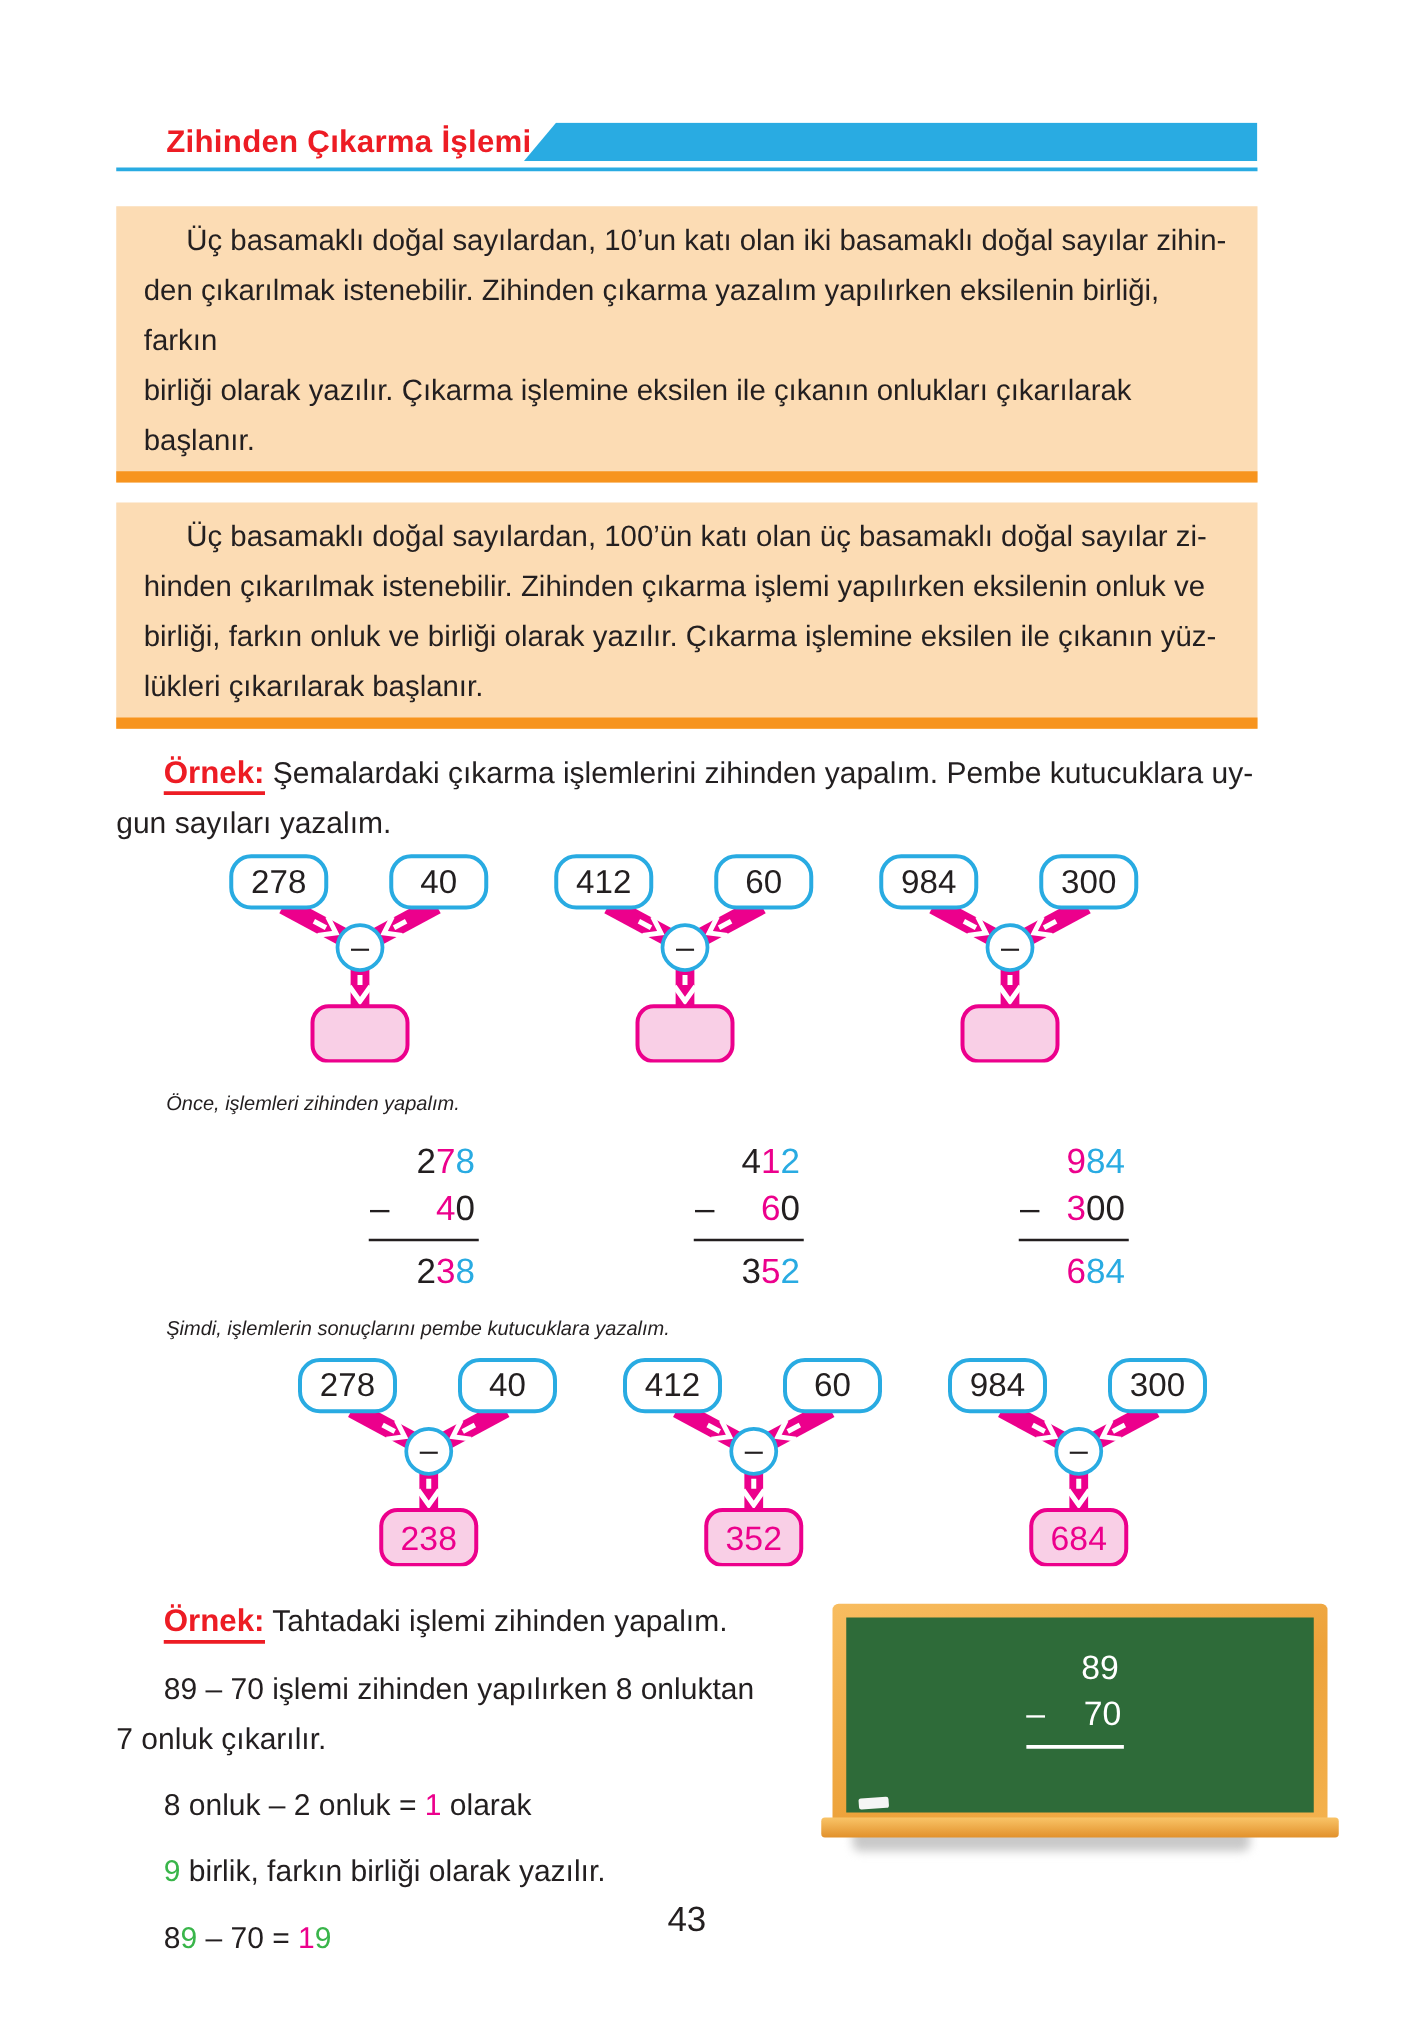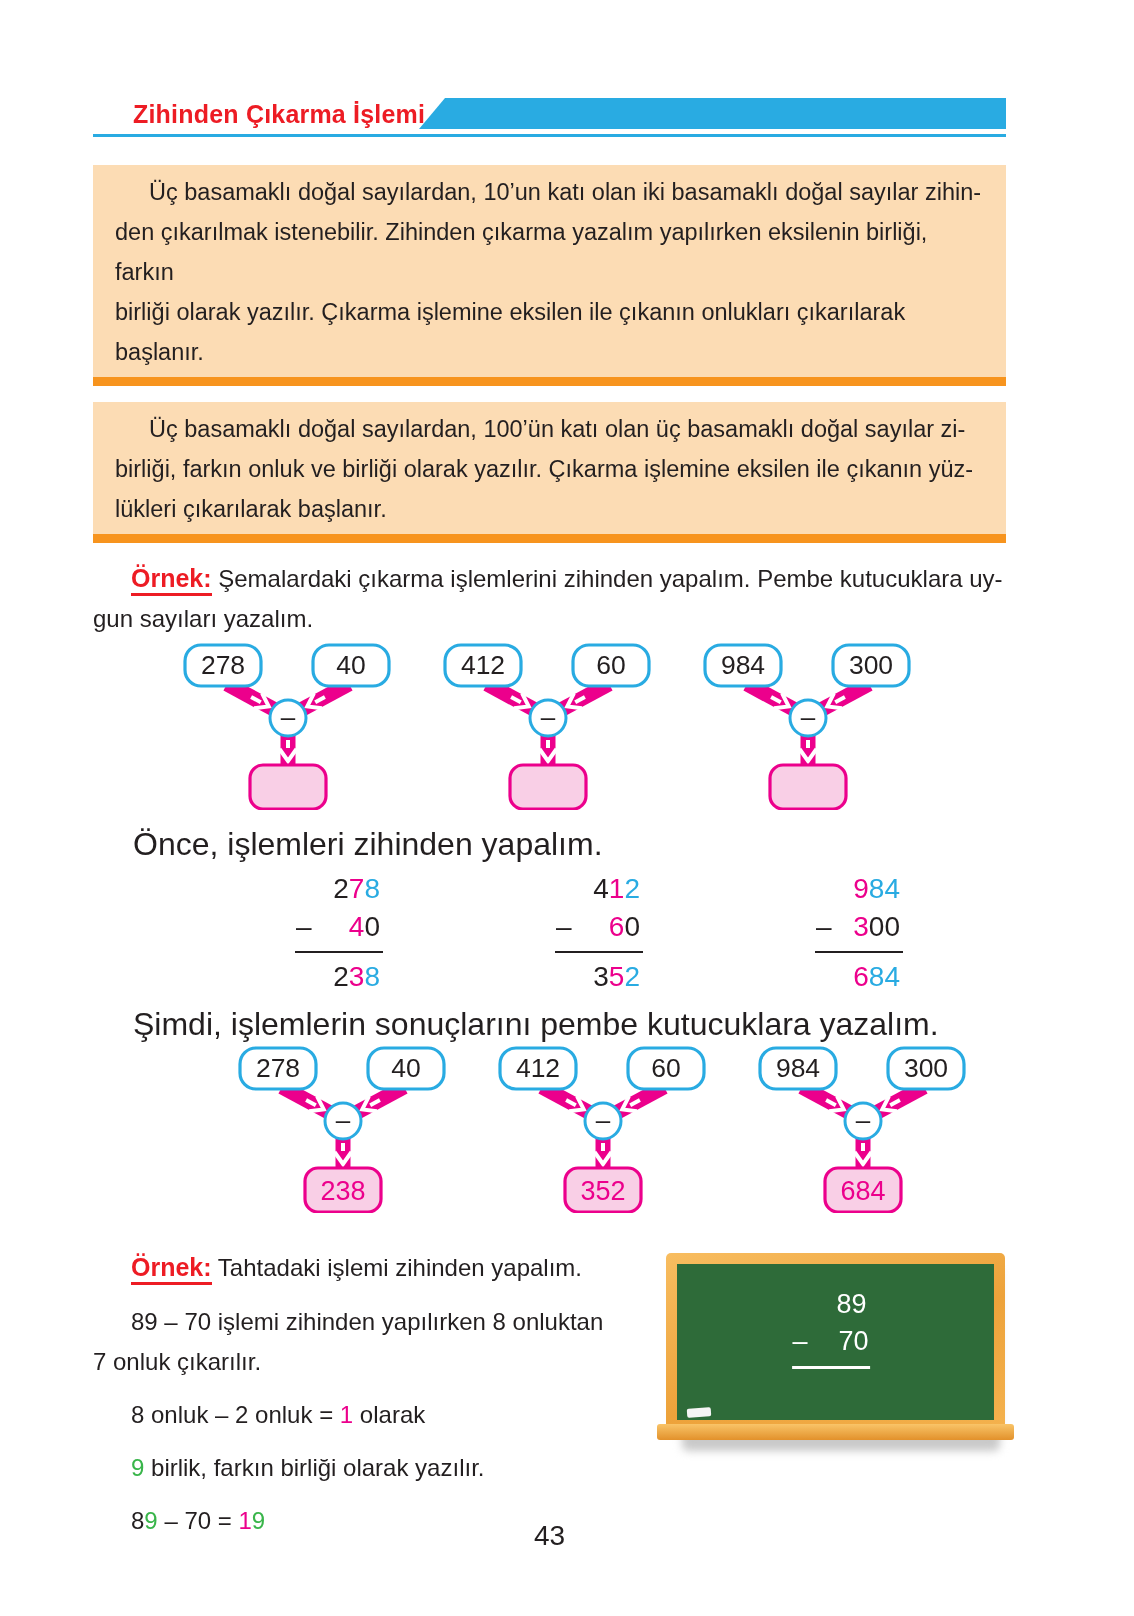--- a/index.html
+++ b/index.html
@@ -29,48 +29,48 @@
   .example-p { margin-top:15px; font-size:24px; line-height:40px; }
   .example-p .indent { text-indent:38px; }
   .ornek { color:#ed1c24; font-weight:bold; font-size:25px;
     border-bottom:3px solid #ed1c24; padding-bottom:1px; }
 
   
   .schemes { display:flex; gap:50px; padding-left:90px; margin-top:4px; }
   .schemes.shift { padding-left:145px; }
   .scheme svg { display:block; }
 
-  .note { font-size:32px; line-height:36px; padding-left:40px; }
+  .note { font-size:16px; line-height:36px; padding-left:40px;font-style:italic; }
   .note1 { margin-top:16px; }
   .note2 { margin-top:10px; }
 
   
   .colops { display:flex; gap:50px; padding-left:110px; margin-top:8px; }
   .colop-cell { width:210px; }
   .colop { width:88px; margin-left:92px; font-size:28px; line-height:38px; }
   .colop-minuend { text-align:right; padding-right:3px; }
   .colop-sub { display:flex; justify-content:space-between;
     border-bottom:2.5px solid #231f20; padding:0 3px 5px 1px; }
   .colop-result { text-align:right; padding-right:3px; margin-top:5px; }
 
   .c-k { color:#231f20; } .c-m { color:#ec008c; }
   .c-c { color:#29abe2; } .c-g { color:#39b54a; }
 
   
-  .example2 { display:flex; margin-top:34px; }
+  .example2 { display:flex; margin-top:24px; }
   .ex2-left { width:580px; font-size:24px; line-height:40px; }
   .ex2-left .indent { text-indent:38px; }
   .ex2-para { margin-top:14px; }
   .ex2-para div:first-child { text-indent:38px; }
   .ex2-step { margin-top:13px; text-indent:38px; }
 
   .board-wrap { position:relative; width:330px; height:196px; margin-left:auto; margin-right:14px; margin-top:6px; }
   .board-shadow { position:absolute; left:16px; top:14px; width:318px; height:184px;
     background:#c9c9c9; filter:blur(4px); border-radius:6px; }
-  .board-frame { position:absolute; left:0; top:0; width:339px; height:178px;
+  .board-frame { position:absolute; left:0; top:0; width:396px; height:178px;
     background:linear-gradient(160deg,#f8bd60 0%, #eda23a 55%, #f4b24e 100%);
     border-radius:5px; padding:11px; }
   .board-green { position:relative; width:100%; height:100%; background:#2e6b39; }
   .board-tray { position:absolute; left:-9px; right:-9px; bottom:-9px; height:16px;
     background:linear-gradient(#f9c468,#e2912b); border-radius:3px; }
   .chalk { position:absolute; left:10px; bottom:3px; width:24px; height:9px;
     background:#f5f5f5; border-radius:2px; transform:rotate(-4deg); }
   .board-op { position:absolute; left:50%; top:22px; transform:translateX(-55%);
     width:78px; color:#ffffff; font-size:27px; line-height:37px; }
   .bop-minuend { text-align:right; padding-right:4px; }
@@ -94,20 +94,21 @@
   <div class="infobox ib1">
     <div class="ib-lines">
         <div>Üç basamaklı doğal sayılardan, 10’un katı olan iki basamaklı doğal sayılar zihin-</div>
         <div>den çıkarılmak istenebilir. Zihinden çıkarma yazalım yapılırken eksilenin birliği, farkın</div>
         <div>birliği olarak yazılır. Çıkarma işlemine eksilen ile çıkanın onlukları çıkarılarak başlanır.</div>
       </div>
   </div>
   <div class="infobox ib2">
     <div class="ib-lines">
         <div>Üç basamaklı doğal sayılardan, 100’ün katı olan üç basamaklı doğal sayılar zi-</div>
+        <div>hinden çıkarılmak istenebilir. Zihinden çıkarma işlemi yapılırken eksilenin onluk ve</div>
         <div>birliği, farkın onluk ve birliği olarak yazılır. Çıkarma işlemine eksilen ile çıkanın yüz-</div>
         <div>lükleri çıkarılarak başlanır.</div>
       </div>
   </div>
 
   <div class="example-p">
     <div class="indent"><span class="ornek">Örnek:</span>
       <span>Şemalardaki çıkarma işlemlerini zihinden yapalım. Pembe kutucuklara uy-</span></div>
     <div>gun sayıları yazalım.</div>
   </div>

